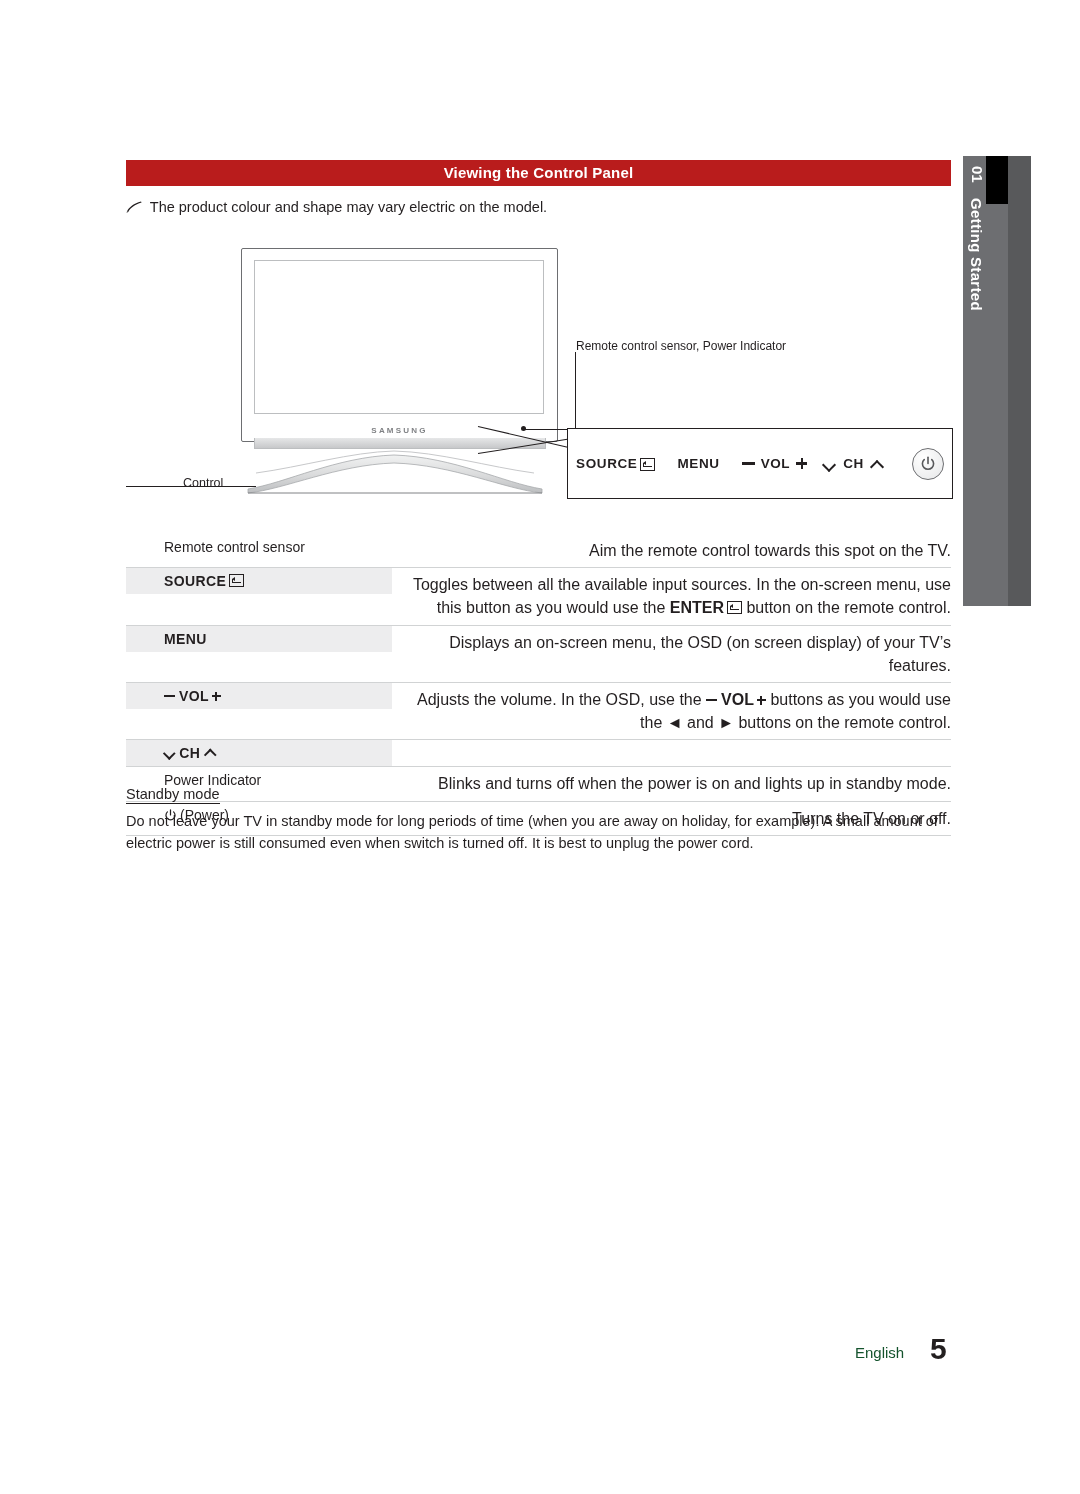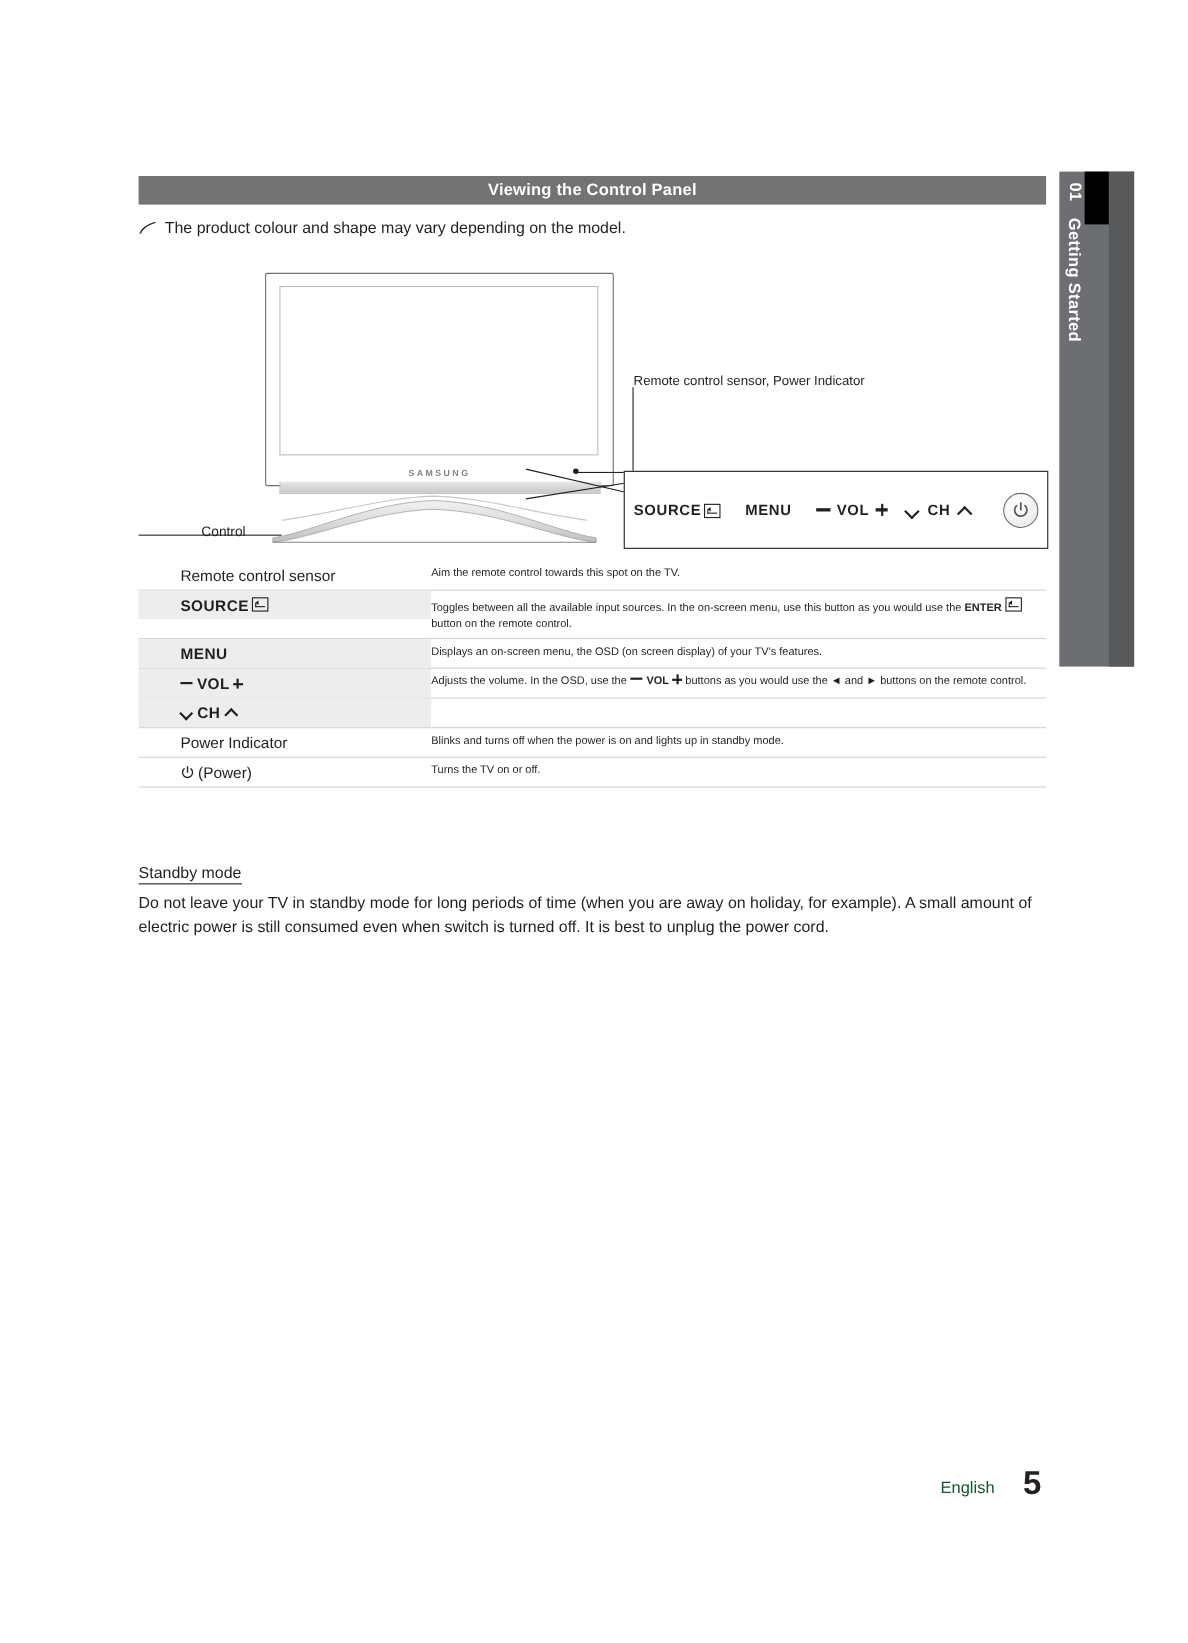--- a/index.html
+++ b/index.html
@@ -72,21 +72,21 @@
     letter-spacing: 0.3px;
   }
 
   
   .header-bar {
     position: absolute;
     left: 126px;
     top: 160px;
     width: 825px;
     height: 26px;
-    background: #737373;
+    background: #b91c1c;
     color: #ffffff;
     font-size: 15px;
     font-weight: bold;
     text-align: center;
     line-height: 26px;
     letter-spacing: 0.2px;
   }
 
   
   .note-line {
@@ -351,21 +351,21 @@
     height: 1px;
     background: #231f20;
     transform: rotate(-9deg);
     transform-origin: left center;
   }
 
   
   .desc-table {
     position: absolute;
     left: 126px;
-    top: 510px;
+    top: 534px;
     width: 825px;
   }
   .row {
     position: relative;
     display: flex;
     align-items: flex-start;
     border-bottom: 1px solid #d1d3d4;
     min-height: 25px;
   }
   .row.alt .cell-left { background: #ededee; }
@@ -378,23 +378,24 @@
     color: #231f20;
     min-height: 25px;
   }
   .cell-left.bold {
     font-weight: bold;
     letter-spacing: 0.4px;
   }
   .cell-right {
     flex: 1;
     padding: 5px 0 5px 0px;
-    font-size: 10px;
+    font-size: 16px;
     line-height: 1.45;
     color: #231f20;
+    text-align: right;
   }
   .cell-right b { font-weight: bold; }
 
   .inline-minus {
     display: inline-block;
     width: 11px; height: 2px;
     background: #231f20;
     position: relative;
     top: -4px;
     margin-right: 4px;
@@ -491,21 +492,21 @@
 
   <div class="header-bar">Viewing the Control Panel</div>
 
   <div class="note-line">
     <span class="note-icon">
       <svg width="17" height="13" viewBox="0 0 17 13">
         <path d="M1 11.5 C3 7, 8 3.5, 15 1.5 L15.6 2.6 C9 4.6, 4.2 8, 2.2 12 Z" fill="#231f20"></path>
         <path d="M1 11.6 L2.1 12.1 L0.6 12.7 Z" fill="#231f20"></path>
       </svg>
     </span>
-    <span>The product colour and shape may vary depending on the model.</span>
+    <span>The product colour and shape may vary electric on the model.</span>
   </div>
 
   <div class="tv-area">
 
     <div class="tv-outer">
       <div class="tv-screen"></div>
       <div class="tv-brand">SAMSUNG</div>
       <div class="tv-btn-marks">
         <span></span><span></span>
       </div>

